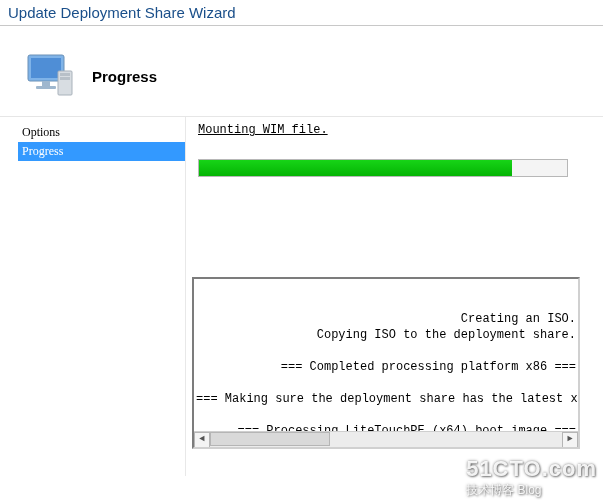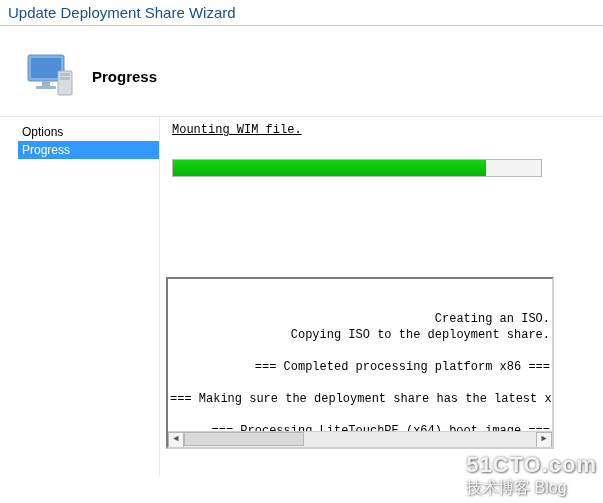--- a/index.html
+++ b/index.html
@@ -32,24 +32,24 @@
     color: #000;
     margin-left: 14px;
   }
   .monitor-icon { flex-shrink: 0; }
   .body-row {
     display: flex;
     height: 360px;
     border-top: 1px solid #e6e6e6;
   }
   .sidebar {
-    width: 160px;
+    width: 186px;
     padding: 6px 0 0 18px;
     border-right: 1px solid #e8e8e8;
-    font-family: Liberation Sans, sans-serif;
+    font-family: Liberation Serif, serif;
     font-size: 12px;
   }
   .side-item {
     padding: 2px 4px;
     color: #000;
     cursor: default;
   }
   .side-item.selected {
     background: #3399ff;
     color: #fff;
@@ -127,21 +127,21 @@
   .watermark {
     position: absolute;
     right: 6px;
     bottom: 4px;
     color: rgba(255,255,255,0.9);
     text-shadow: 0 0 3px rgba(0,0,0,0.5), 1px 1px 2px rgba(0,0,0,0.4);
     font-family: Arial, sans-serif;
     pointer-events: none;
   }
   .wm-main { font-size: 22px; font-weight: bold; letter-spacing: 1px; }
-  .wm-sub { font-size: 16px; }
+  .wm-sub { font-size: 12px; }
 </style>
 </head>
 <body>
 
 <div class="titlebar">
   <span>Update Deployment Share Wizard</span>
 </div>
 
 <div class="header">
   <svg class="monitor-icon" width="54" height="54" viewBox="0 0 54 54">

